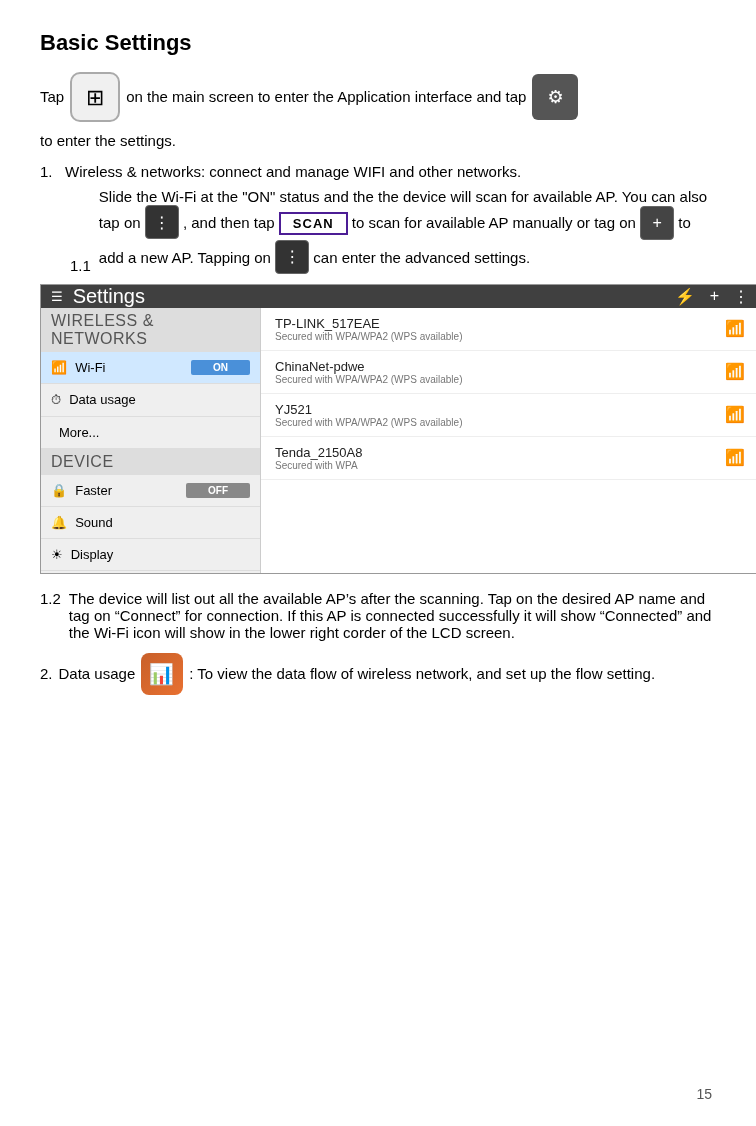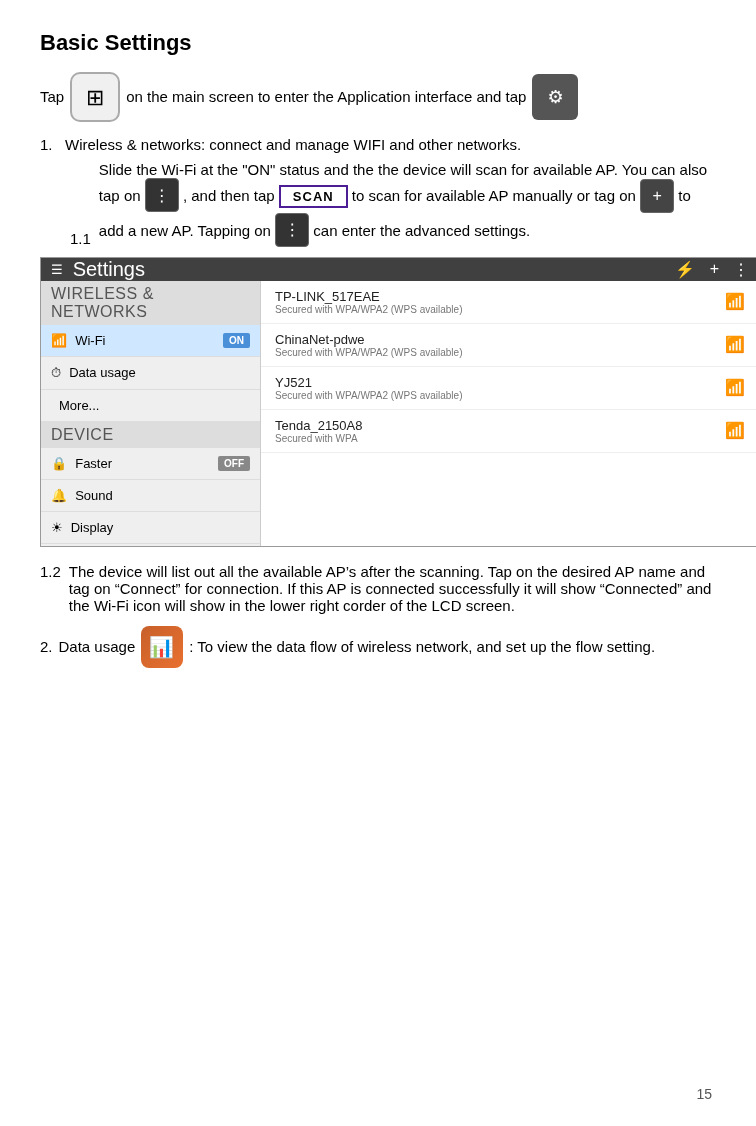--- a/index.html
+++ b/index.html
@@ -168,21 +168,21 @@
     }
 
     .wifi-toggle {
       display: inline-flex;
       align-items: center;
       justify-content: center;
       background: #4a90d9;
       color: #fff;
       font-size: 10px;
       font-weight: bold;
-      padding: 2px 6px;
+      padding: 2px 22px;
       border-radius: 2px;
       margin-left: auto;
     }
 
     .off-toggle {
       background: #888;
     }
 
     
     .android-wifi-panel {
@@ -262,20 +262,21 @@
   <div class="intro-line">
     <span>Tap</span>
     <div class="icon-box">
       <span>⊞</span>
     </div>
     <span>on the main screen to enter the Application interface and tap</span>
     <div class="settings-icon-box">
       <span style="font-size:18px;">⚙</span>
     </div>
   </div>
+  <div style="margin-bottom:10px; font-size:15px;">to enter the settings.</div>
 
   <div class="section-num">
     <span>1.</span>
     &nbsp;
     <span>Wireless &amp; networks: connect and manage WIFI and other networks.</span>
   </div>
 
   <div class="sub-section">
     <div style="display:flex; align-items:flex-end; gap:8px; margin-bottom:4px; font-size:15px;">
       <span style="white-space:nowrap; font-size:15px;">1.1</span>

